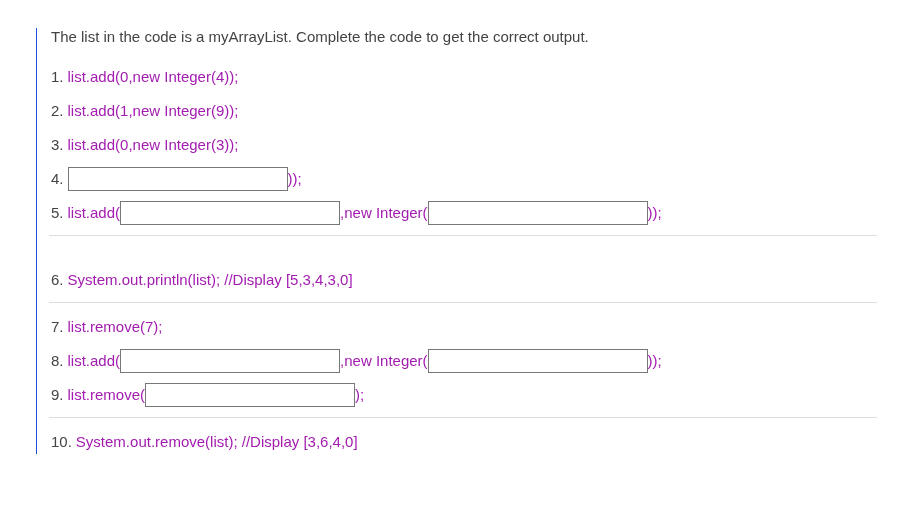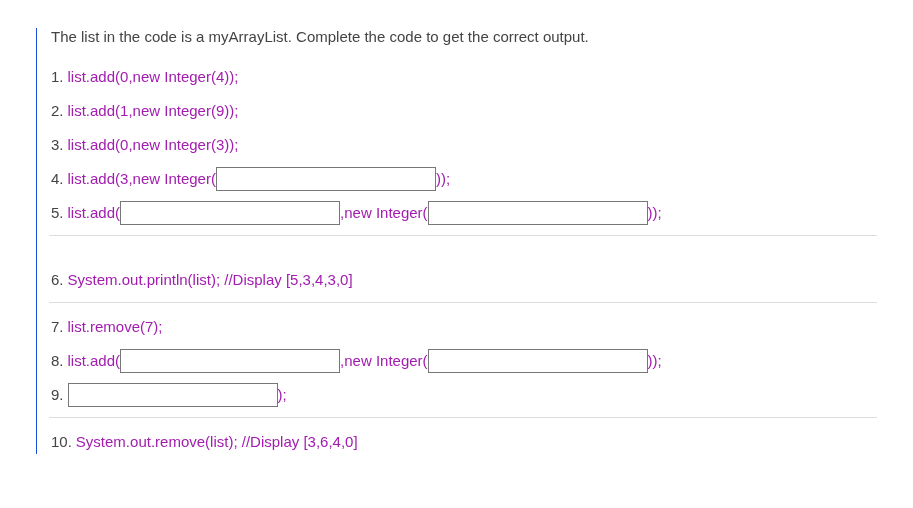--- a/index.html
+++ b/index.html
@@ -80,21 +80,20 @@
 
     <li>
       <span class="code-text">list.add(1,new Integer(9));</span>
     </li>
 
     <li>
       <span class="code-text">list.add(0,new Integer(3));</span>
     </li>
 
     <li>
-      <span class="code-text">list.add(3,new Integer(</span>
       <input class="blank w-wide" type="text" value="" style="">
       <span class="code-text">));</span>
     </li>
 
     <li>
       <span class="code-text">list.add(</span>
       <input class="blank w-wide" type="text" value="" style="">
       <span class="code-text">,new Integer(</span>
       <input class="blank w-wide" type="text" value="" style="">
       <span class="code-text">));</span>
@@ -120,20 +119,21 @@
 
     <li>
       <span class="code-text">list.add(</span>
       <input class="blank w-wide" type="text" value="" style="">
       <span class="code-text">,new Integer(</span>
       <input class="blank w-wide" type="text" value="" style="">
       <span class="code-text">));</span>
     </li>
 
     <li>
+      <span class="code-text">list.remove(</span>
       <input class="blank w-med" type="text" value="" style="">
       <span class="code-text">);</span>
     </li>
   </ol>
 
   <hr class="divider">
 
   <ol start="10" style="counter-reset: item 9;">
     <li>
       <span class="code-text">System.out.remove(list); //Display [3,6,4,0]</span>

